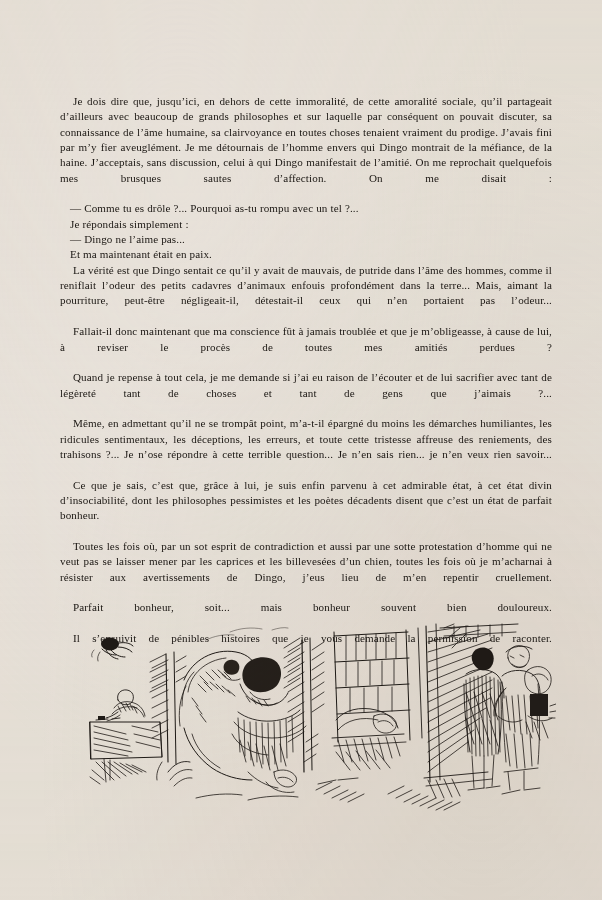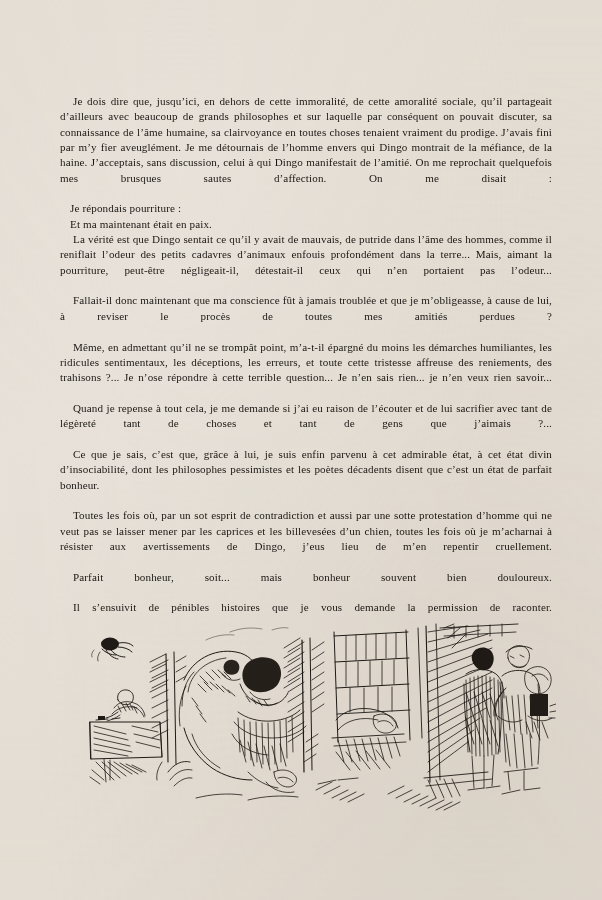--- a/index.html
+++ b/index.html
@@ -71,26 +71,28 @@
     height: 100%;
   }
 </style>
 </head>
 <body style="background: rgb(236, 231, 224);">
 
 <div class="page">
 
   <div class="textblock">
     <p class="para">Je dois dire que, jusqu’ici, en dehors de cette immoralité, de cette amoralité sociale, qu’il partageait d’ailleurs avec beaucoup de grands philosophes et sur laquelle par conséquent on pouvait discuter, sa connaissance de l’âme humaine, sa clairvoyance en toutes choses tenaient vraiment du prodige. J’avais fini par m’y fier aveuglément. Je me détournais de l’homme envers qui Dingo montrait de la méfiance, de la haine. J’acceptais, sans discussion, celui à qui Dingo manifestait de l’amitié. On me reprochait quelquefois mes brusques sautes d’affection. On me disait :</p>
-    <p class="dialog">Je répondais pourriture :</p>
+    <p class="dialog">— Comme tu es drôle ?... Pourquoi as-tu rompu avec un tel ?...</p>
+    <p class="dialog">Je répondais simplement :</p>
+    <p class="dialog">— Dingo ne l’aime pas...</p>
     <p class="dialog">Et ma maintenant était en paix.</p>
     <p class="para">La vérité est que Dingo sentait ce qu’il y avait de mauvais, de putride dans l’âme des hommes, comme il reniflait l’odeur des petits cadavres d’animaux enfouis profondément dans la terre... Mais, aimant la pourriture, peut-être négligeait-il, détestait-il ceux qui n’en portaient pas l’odeur...</p>
     <p class="para">Fallait-il donc maintenant que ma conscience fût à jamais troublée et que je m’obligeasse, à cause de lui, à reviser le procès de toutes mes amitiés perdues ?</p>
+    <p class="para">Quand je repense à tout cela, je me demande si j’ai eu raison de l’écouter et de lui sacrifier avec tant de légèreté tant de choses et tant de gens que j’aimais ?...</p>
     <p class="para">Même, en admettant qu’il ne se trompât point, m’a-t-il épargné du moins les démarches humiliantes, les ridicules sentimentaux, les déceptions, les erreurs, et toute cette tristesse affreuse des reniements, des trahisons ?... Je n’ose répondre à cette terrible question... Je n’en sais rien... je n’en veux rien savoir...</p>
-    <p class="para">Quand je repense à tout cela, je me demande si j’ai eu raison de l’écouter et de lui sacrifier avec tant de légèreté tant de choses et tant de gens que j’aimais ?...</p>
     <p class="para">Ce que je sais, c’est que, grâce à lui, je suis enfin parvenu à cet admirable état, à cet état divin d’insociabilité, dont les philosophes pessimistes et les poètes décadents disent que c’est un état de parfait bonheur.</p>
     <p class="para">Toutes les fois où, par un sot esprit de contradiction et aussi par une sotte protestation d’homme qui ne veut pas se laisser mener par les caprices et les billevesées d’un chien, toutes les fois où je m’acharnai à résister aux avertissements de Dingo, j’eus lieu de m’en repentir cruellement.</p>
     <p class="para">Parfait bonheur, soit... mais bonheur souvent bien douloureux.</p>
     <p class="para">Il s’ensuivit de pénibles histoires que je vous demande la permission de raconter.</p>
   </div>
 
   <div class="illustration">
     <svg viewBox="0 0 468 200" xmlns="http://www.w3.org/2000/svg" aria-hidden="true">
       <g stroke="#1f1b17" fill="none" stroke-linecap="round" stroke-width="0.8">
 

